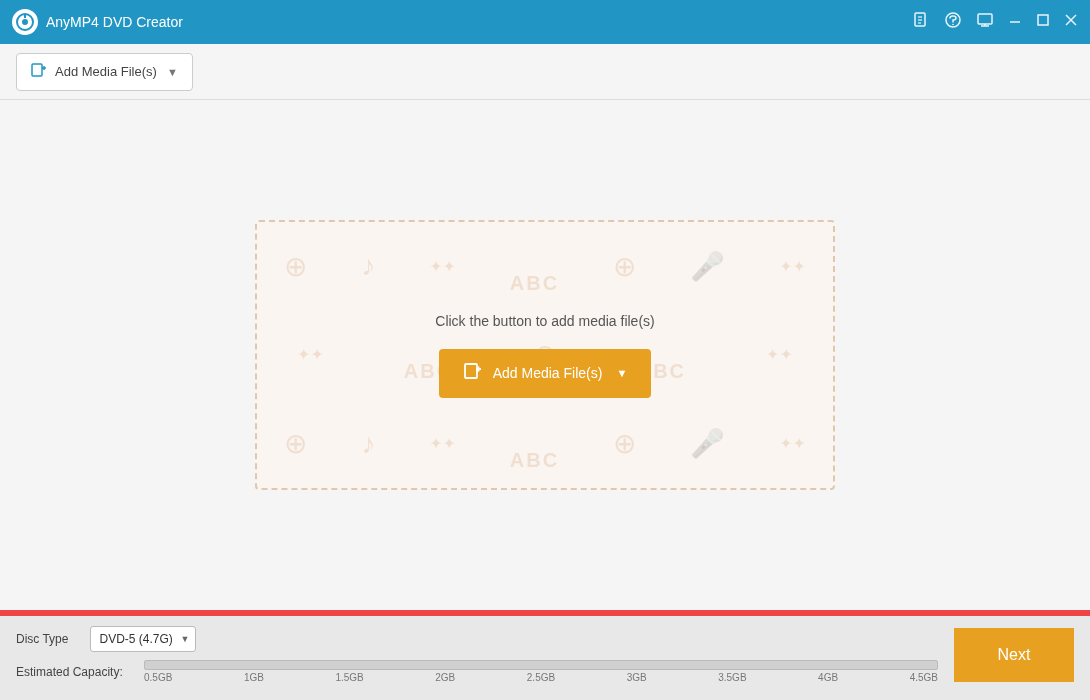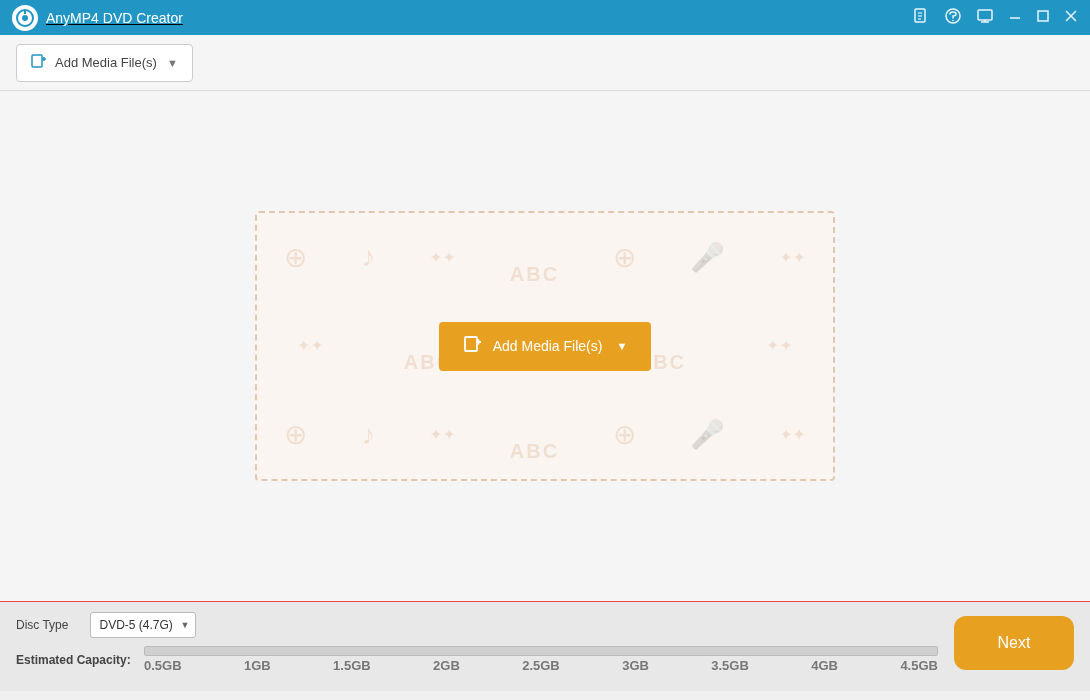--- a/index.html
+++ b/index.html
@@ -1,26 +1,25 @@
 <!DOCTYPE html>
 <html><head>
   <meta charset="utf-8">
   <style>
     * { margin: 0; padding: 0; box-sizing: border-box; }
     body { width: 1090px; height: 700px; font-family: 'Segoe UI', Arial, sans-serif; overflow: hidden; background: #f0f0f0; }
 
     
     .title-bar {
       background: #2196c4;
-      height: 35px;
+      height: 44px;
       display: flex;
       align-items: center;
       padding: 0 12px;
       justify-content: space-between;
-      text-decoration: underline;
     }
     .title-bar-left {
       display: flex;
       align-items: center;
       gap: 8px;
     }
     .title-bar-logo {
       width: 26px;
       height: 26px;
       background: white;
@@ -142,21 +141,21 @@
       color: white;
       z-index: 1;
     }
     .orange-btn-icon { font-size: 18px; }
     .orange-btn-arrow { font-size: 11px; margin-left: 4px; }
 
     
     .bottom-bar {
       background: #e8e8e8;
       height: 90px;
-      border-top: 1px solid #ef4444;
+      border-top: 6px solid #ef4444;
       display: flex;
       flex-direction: column;
       padding: 10px 16px 8px;
       gap: 6px;
     }
     .bottom-controls {
       display: flex;
       align-items: center;
       gap: 24px;
       flex: 1;
@@ -196,21 +195,20 @@
       right: 7px;
       top: 50%;
       transform: translateY(-50%);
       pointer-events: none;
       color: #666;
     }
     .capacity-row {
       display: flex;
       align-items: center;
       gap: 8px;
-      font-weight: bold;
     }
     .capacity-label {
       font-size: 12px;
       color: #444;
       white-space: nowrap;
       min-width: 120px;
     }
     .capacity-bar-container {
       flex: 1;
       position: relative;
@@ -227,28 +225,28 @@
       background: #2196c4;
       border-radius: 2px 0 0 2px;
       width: 0%;
     }
     .capacity-ticks {
       display: flex;
       justify-content: space-between;
       margin-top: 2px;
     }
     .capacity-tick {
-      font-size: 13px;
+      font-size: 10px;
       color: #777;
     }
 
     .next-btn {
       background: #e8a020;
       border: none;
-      border-radius: 12px;
+      border-radius: 0;
       color: white;
       font-size: 16px;
       font-weight: 500;
       cursor: pointer;
       padding: 10px 30px;
       min-width: 120px;
       height: 54px;
       align-self: center;
     }
 
@@ -363,20 +361,21 @@
         <span class="watermark-symbol">⊕</span>
         <span class="watermark-symbol">♪</span>
         <span class="watermark-symbol watermark-small">✦✦</span>
         <span class="watermark-text">ABC</span>
         <span class="watermark-symbol">⊕</span>
         <span class="watermark-symbol">🎤</span>
         <span class="watermark-symbol watermark-small">✦✦</span>
       </div>
     </div>
 
+    <span class="drop-prompt">Click the button to add media file(s)</span>
 
     <button class="add-media-orange-btn">
       <span class="orange-btn-icon">
         <svg width="20" height="20" viewBox="0 0 20 20" fill="none">
           <rect x="2" y="3" width="12" height="14" rx="1" stroke="white" stroke-width="1.8"></rect>
           <line x1="13" y1="8" x2="18" y2="8" stroke="white" stroke-width="1.8"></line>
           <line x1="15.5" y1="5.5" x2="15.5" y2="10.5" stroke="white" stroke-width="1.8"></line>
         </svg>
       </span>
       <span>Add Media File(s)</span>

